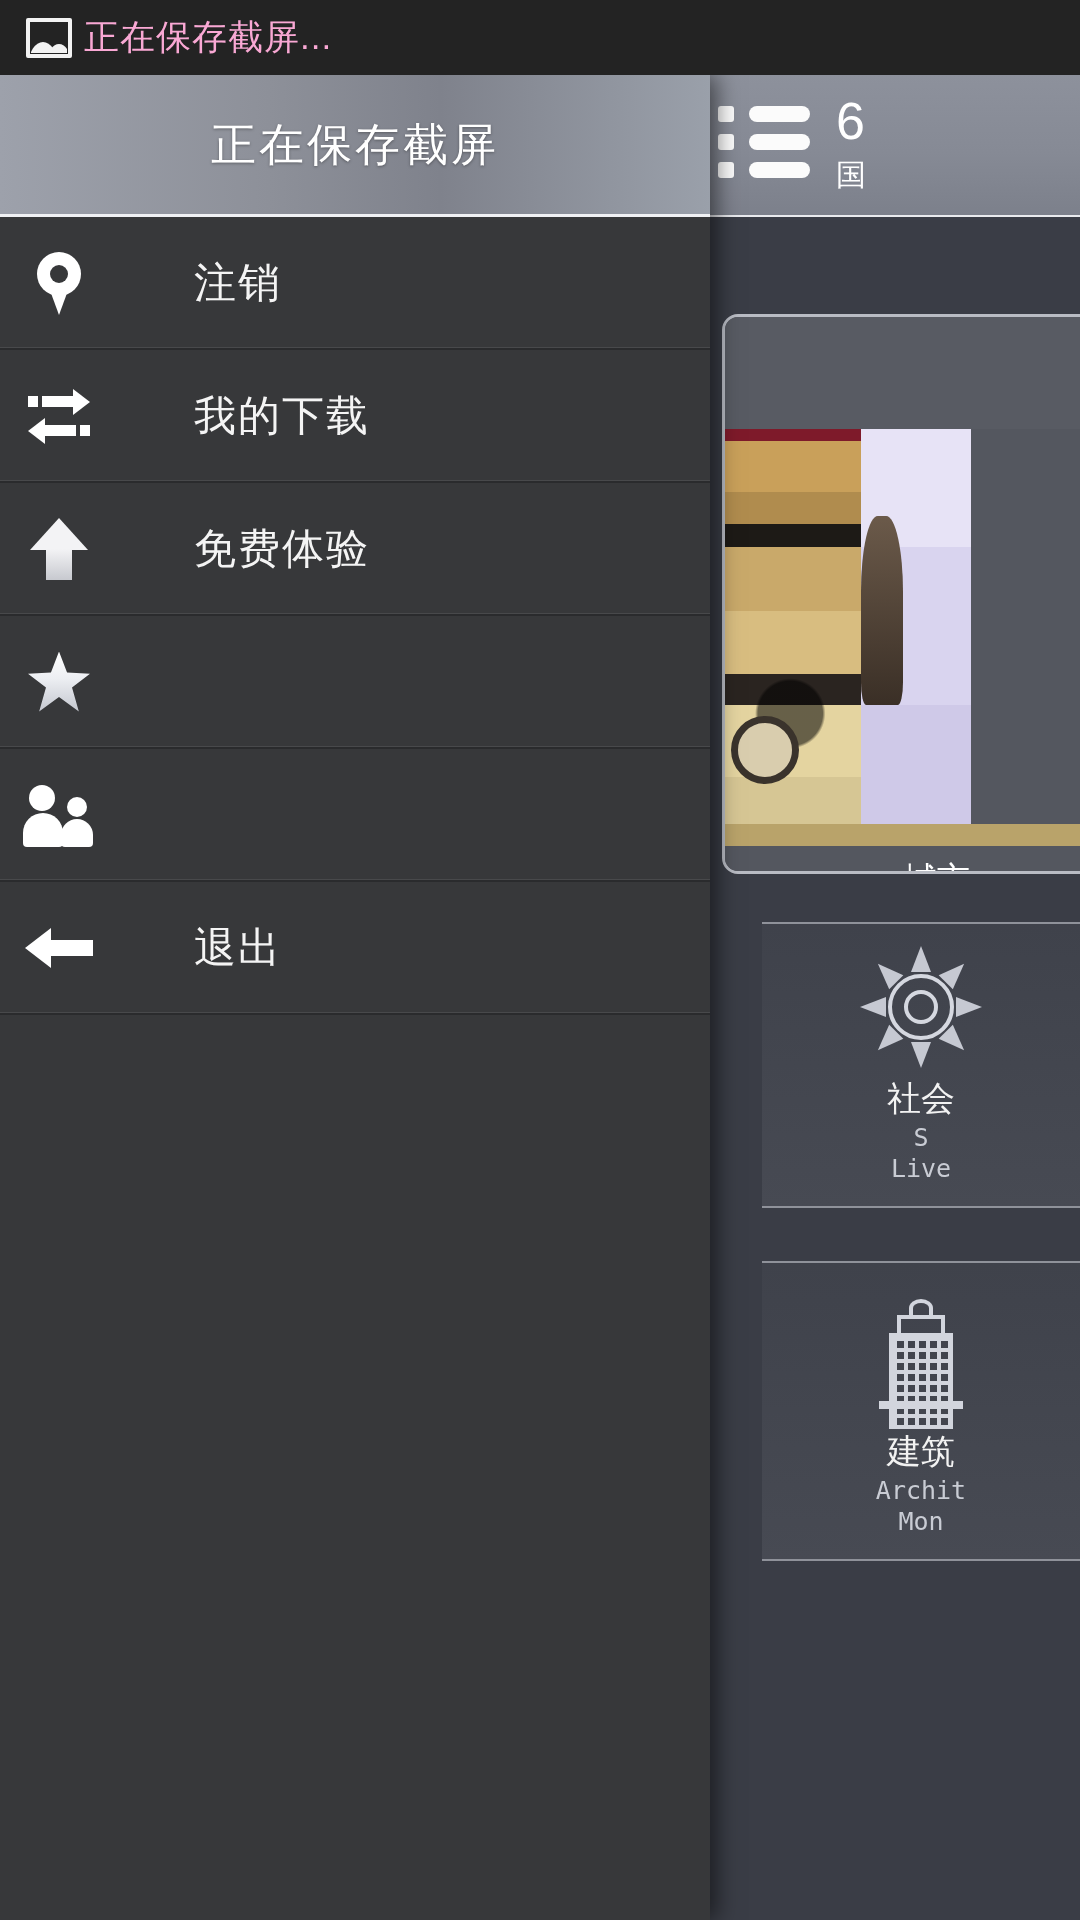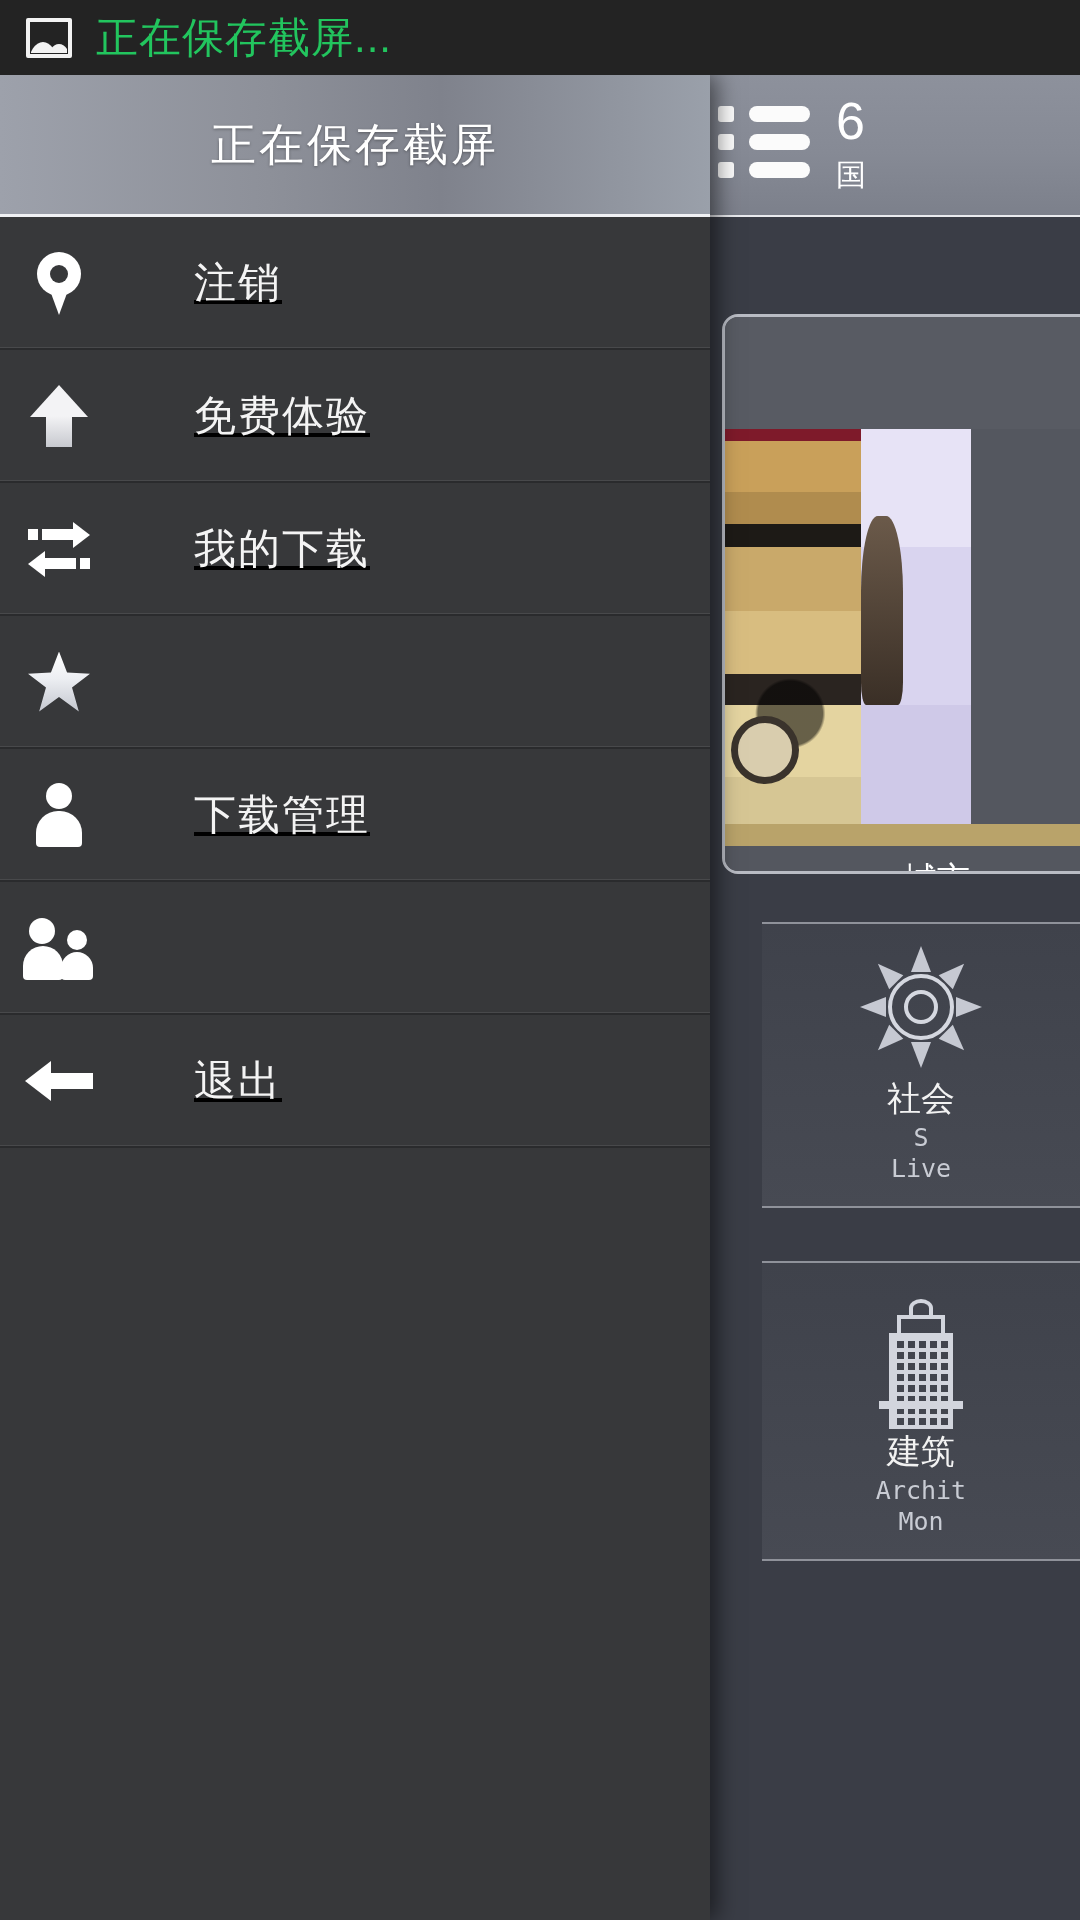--- a/index.html
+++ b/index.html
@@ -31,21 +31,21 @@
     border-radius:50% 50% 0 0 / 100% 100% 0 0;
     transform:scaleX(1.3);
   }
   .sb-icon .mound:after{
     content:""; position:absolute; right:0px; bottom:-7px;
     width:16px; height:16px; background:#f2f2f2;
     border-radius:50% 50% 0 0 / 100% 100% 0 0;
     transform:scaleX(1.4);
   }
   .sb-text{
-    margin-left:24px; color:#22c55e; font-size:42px; letter-spacing:1px;
+    margin-left:12px; color:#f9a8d4; font-size:35px; letter-spacing:1px;
     white-space:nowrap;
   }
 
   
   .content{
     position:absolute; left:0; top:75px; width:1080px; height:1845px;
     background:#3a3d46; overflow:hidden;
   }
   .c-actionbar{
     position:absolute; left:0; top:0; width:1080px; height:142px;
@@ -182,21 +182,21 @@
   .drawer-header{
     width:100%; height:142px;
     background:linear-gradient(to right,#9da1ab 0%,#8d9099 38%,#7f828c 62%,#9aa0aa 100%);
     border-bottom:3px solid #f0f1f4;
     display:flex; align-items:center; justify-content:center;
   }
   .drawer-title{
     color:#ffffff; font-size:45px; letter-spacing:3px;
     text-shadow:0 1px 3px rgba(0,0,0,.35);
   }
-  .menu{ width:100%;text-decoration:underline; }
+  .menu{ width:100%; }
   .menu-item{
     position:relative; height:133px; display:flex; align-items:center;
     border-bottom:2px solid #2a2b2d;
     box-shadow:inset 0 -1px 0 #48494b;
   }
   .menu-item .mi-icon{
     width:118px; flex:none; display:flex; align-items:center; justify-content:center;
   }
   .menu-item .mi-label{
     color:#f4f4f4; font-size:42px; letter-spacing:2px; margin-left:76px;
@@ -373,59 +373,50 @@
           <div class="ic ic-pin">
               <span class="head"></span>
               <span class="tip"></span>
             </div>
         </div>
         <div class="mi-label">注销</div>
       </div>
 
       <div class="menu-item">
         <div class="mi-icon">
-          <div class="ic ic-up">
-              <span class="tri"></span>
-              <span class="stem"></span>
-            </div>
-        </div>
-        <div class="mi-label">免费体验</div>
-      </div>
-
-      <div class="menu-item">
-        <div class="mi-icon">
           <div class="ic ic-swap">
             <span class="d1"></span>
               <span class="r1"></span>
               <span class="a1"></span>
             <span class="a2"></span>
               <span class="r2"></span>
               <span class="d2"></span>
           </div>
         </div>
         <div class="mi-label">我的下载</div>
       </div>
 
       <div class="menu-item">
         <div class="mi-icon">
+          <div class="ic ic-up">
+              <span class="tri"></span>
+              <span class="stem"></span>
+            </div>
+        </div>
+        <div class="mi-label">免费体验</div>
+      </div>
+
+      <div class="menu-item">
+        <div class="mi-icon">
           <div class="ic ic-star">
               <span class="s"></span>
             </div>
         </div>
       </div>
 
-      <div class="menu-item">
-        <div class="mi-icon">
-          <div class="ic ic-person">
-              <span class="hd"></span>
-              <span class="bd"></span>
-            </div>
-        </div>
-        <div class="mi-label">下载管理</div>
-      </div>
 
       <div class="menu-item">
         <div class="mi-icon">
           <div class="ic ic-people">
             <span class="hd1"></span>
               <span class="bd1"></span>
             <span class="hd2"></span>
               <span class="bd2"></span>
           </div>
         </div>

